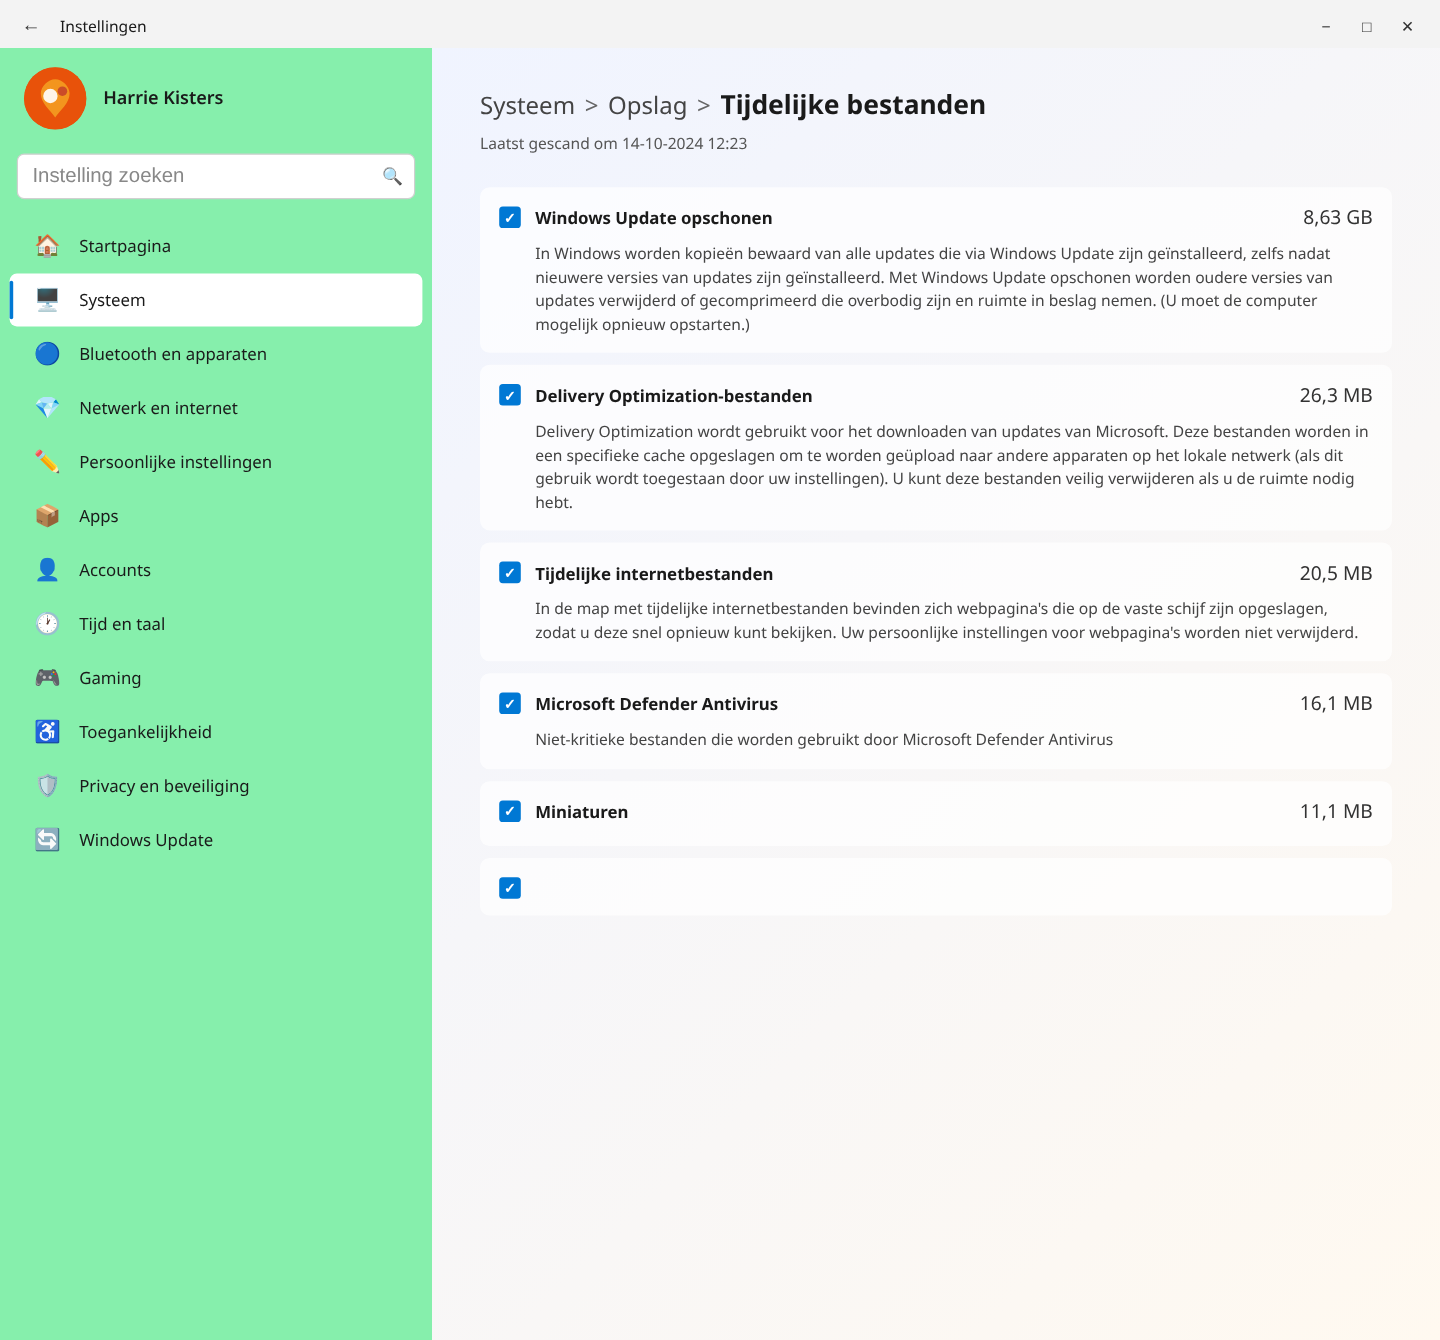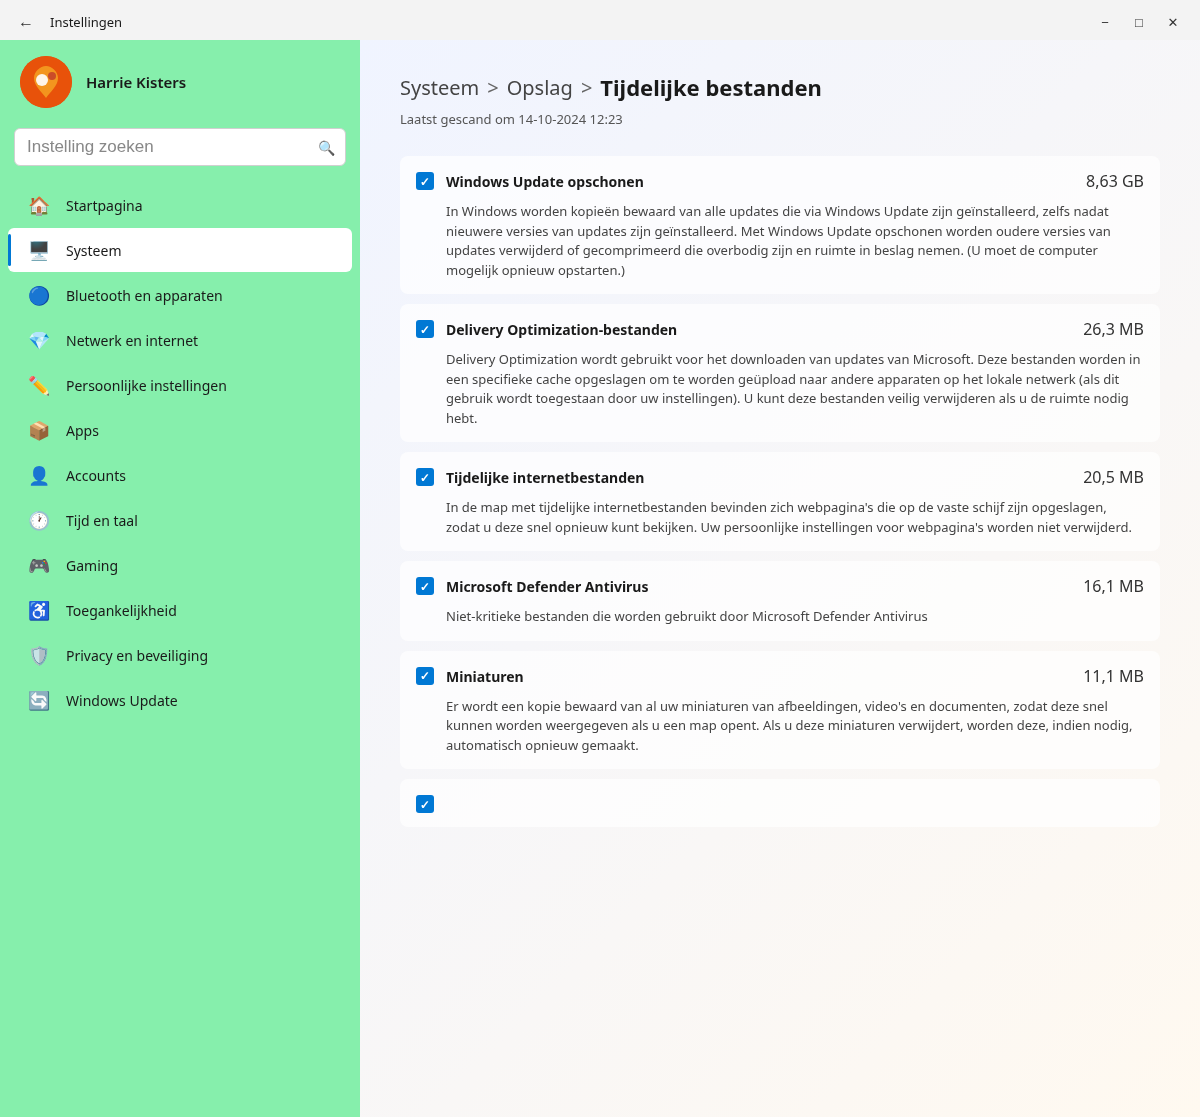--- a/index.html
+++ b/index.html
@@ -389,21 +389,20 @@
             <div class="file-item-desc">Niet-kritieke bestanden die worden gebruikt door Microsoft Defender Antivirus</div>
           </div>
         </div>
         <div class="file-item">
           <div class="file-item-checkbox"></div>
           <div class="file-item-content">
             <div class="file-item-header">
               <span class="file-item-title">Miniaturen</span>
               <span class="file-item-size">11,1 MB</span>
             </div>
-            <div class="file-item-desc">Er wordt een kopie bewaard van al uw miniaturen van afbeeldingen, video's en documenten, zodat deze snel kunnen worden weergegeven als u een map opent. Als u deze miniaturen verwijdert, worden deze, indien nodig, automatisch opnieuw gemaakt.</div>
           </div>
         </div>
         <div class="file-item">
           <div class="file-item-checkbox"></div>
           <div class="file-item-content">
           </div>
         </div>
       </div>
   </div>
 </div>

